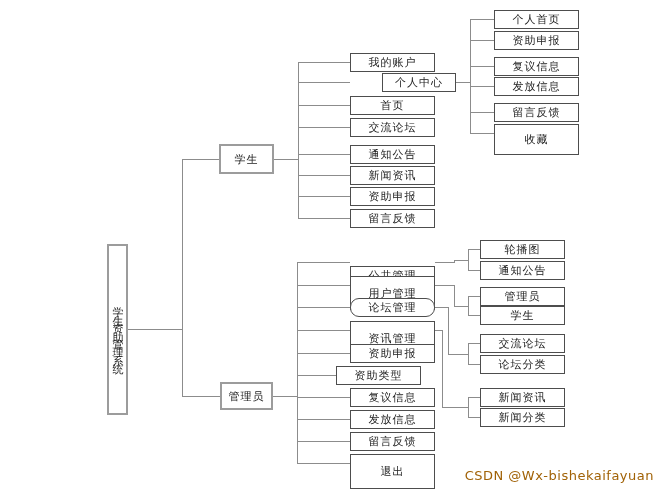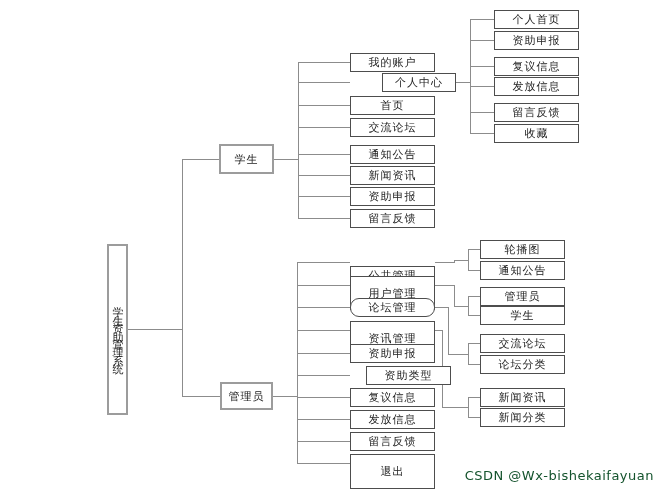--- a/index.html
+++ b/index.html
@@ -153,39 +153,39 @@
       </div>
       <div class="node" style="left: 494px; top: 57px; width: 85px; height: 19px;">
         <span>复议信息</span>
       </div>
       <div class="node" style="left: 494px; top: 77px; width: 85px; height: 19px;">
         <span>发放信息</span>
       </div>
       <div class="node" style="left: 494px; top: 103px; width: 85px; height: 19px;">
         <span>留言反馈</span>
       </div>
-      <div class="node" style="left: 494px; top: 124px; width: 85px; height: 19px;">
+      <div class="node" style="left: 494px; top: 124px; width: 85px; height: 31px;">
         <span>收藏</span>
       </div>
       <div class="node" style="left: 350px; top: 266px; width: 85px; height: 19px;">
         <span>公共管理</span>
       </div>
       <div class="node" style="left: 350px; top: 276px; width: 85px; height: 34px;">
         <span>用户管理</span>
       </div>
       <div class="node" style="left: 350px; top: 298px; width: 85px; height: 19px; border-radius: 9px;">
         <span>论坛管理</span>
       </div>
       <div class="node" style="left: 350px; top: 321px; width: 85px; height: 34px;">
         <span>资讯管理</span>
       </div>
       <div class="node" style="left: 350px; top: 344px; width: 85px; height: 19px;">
         <span>资助申报</span>
       </div>
-      <div class="node" style="left: 366px; top: 366px; width: 85px; height: 19px;">
+      <div class="node" style="left: 336px; top: 366px; width: 85px; height: 19px;">
         <span>资助类型</span>
       </div>
       <div class="node" style="left: 350px; top: 388px; width: 85px; height: 19px;">
         <span>复议信息</span>
       </div>
       <div class="node" style="left: 350px; top: 410px; width: 85px; height: 19px;">
         <span>发放信息</span>
       </div>
       <div class="node" style="left: 350px; top: 432px; width: 85px; height: 19px;">
         <span>留言反馈</span>
@@ -211,14 +211,14 @@
       <div class="node" style="left: 480px; top: 355px; width: 85px; height: 19px;">
         <span>论坛分类</span>
       </div>
       <div class="node" style="left: 480px; top: 388px; width: 85px; height: 19px;">
         <span>新闻资讯</span>
       </div>
       <div class="node" style="left: 480px; top: 408px; width: 85px; height: 19px;">
         <span>新闻分类</span>
       </div>
     </div>
-  <div id="watermark" style="color: #14532d;">CSDN @Wx-bishekaifayuan</div>
+  <div id="watermark" style="color: #a16207;">CSDN @Wx-bishekaifayuan</div>
 </div>
 
 </body></html>

